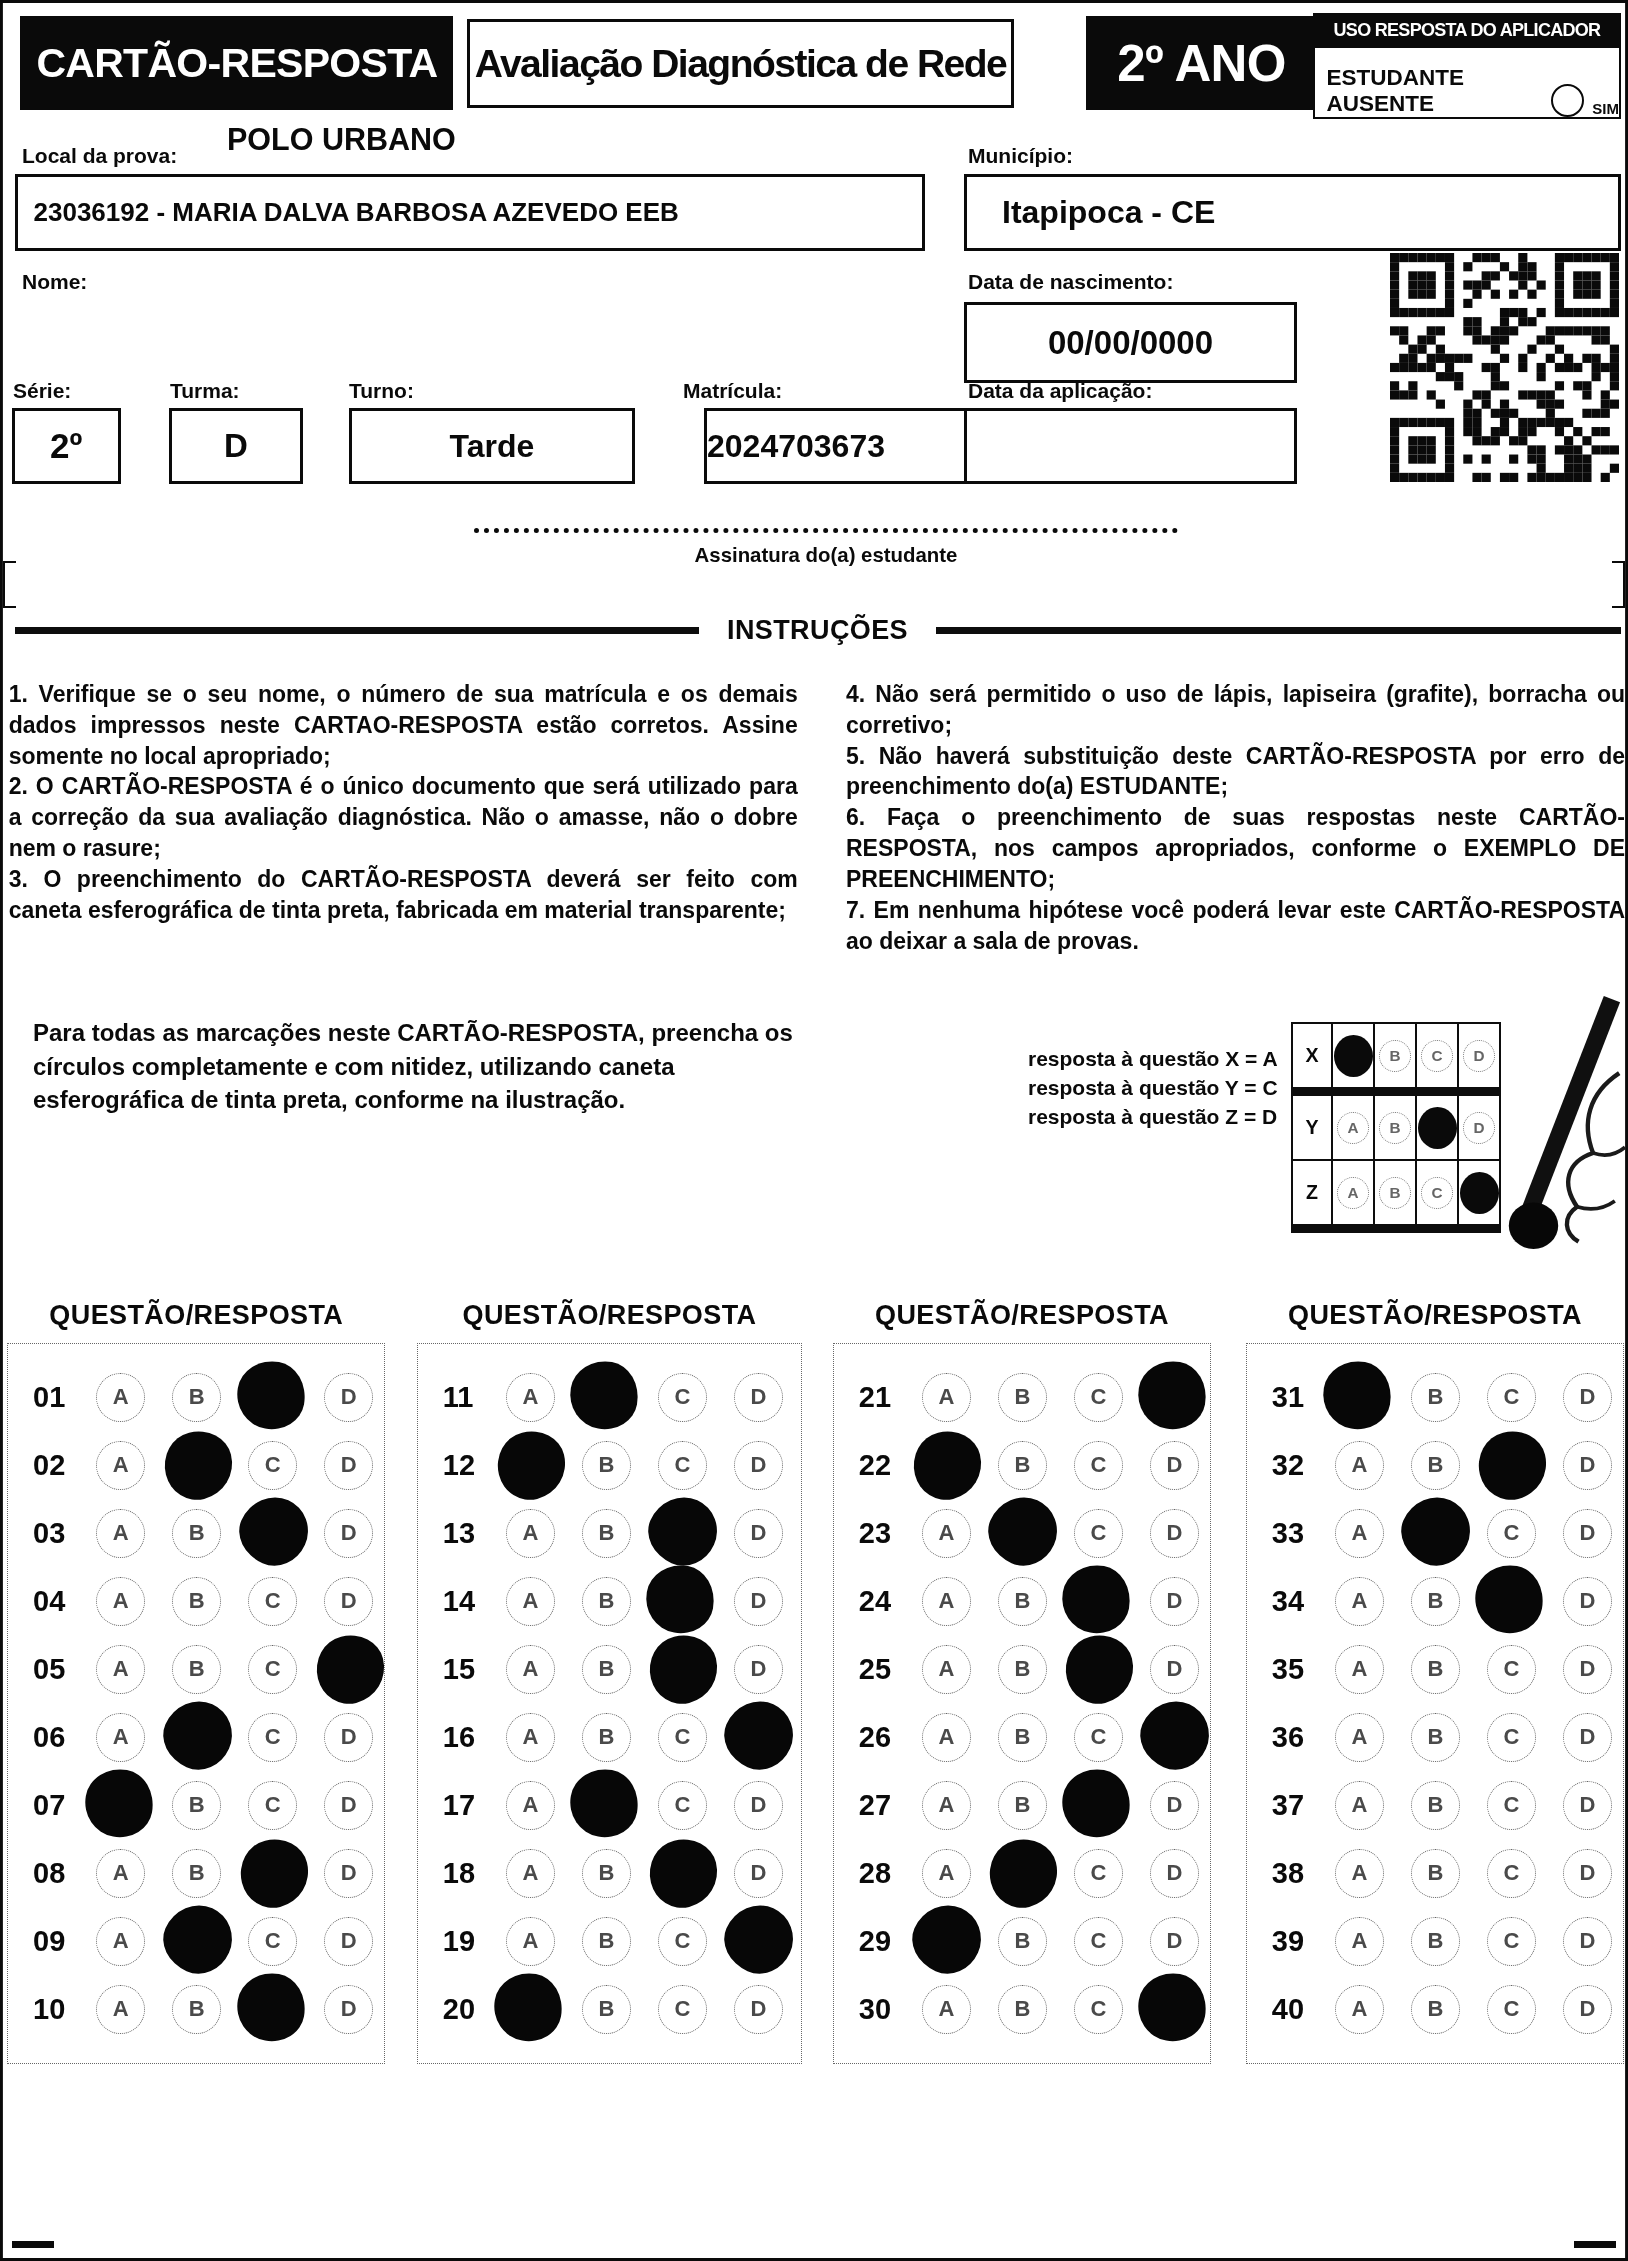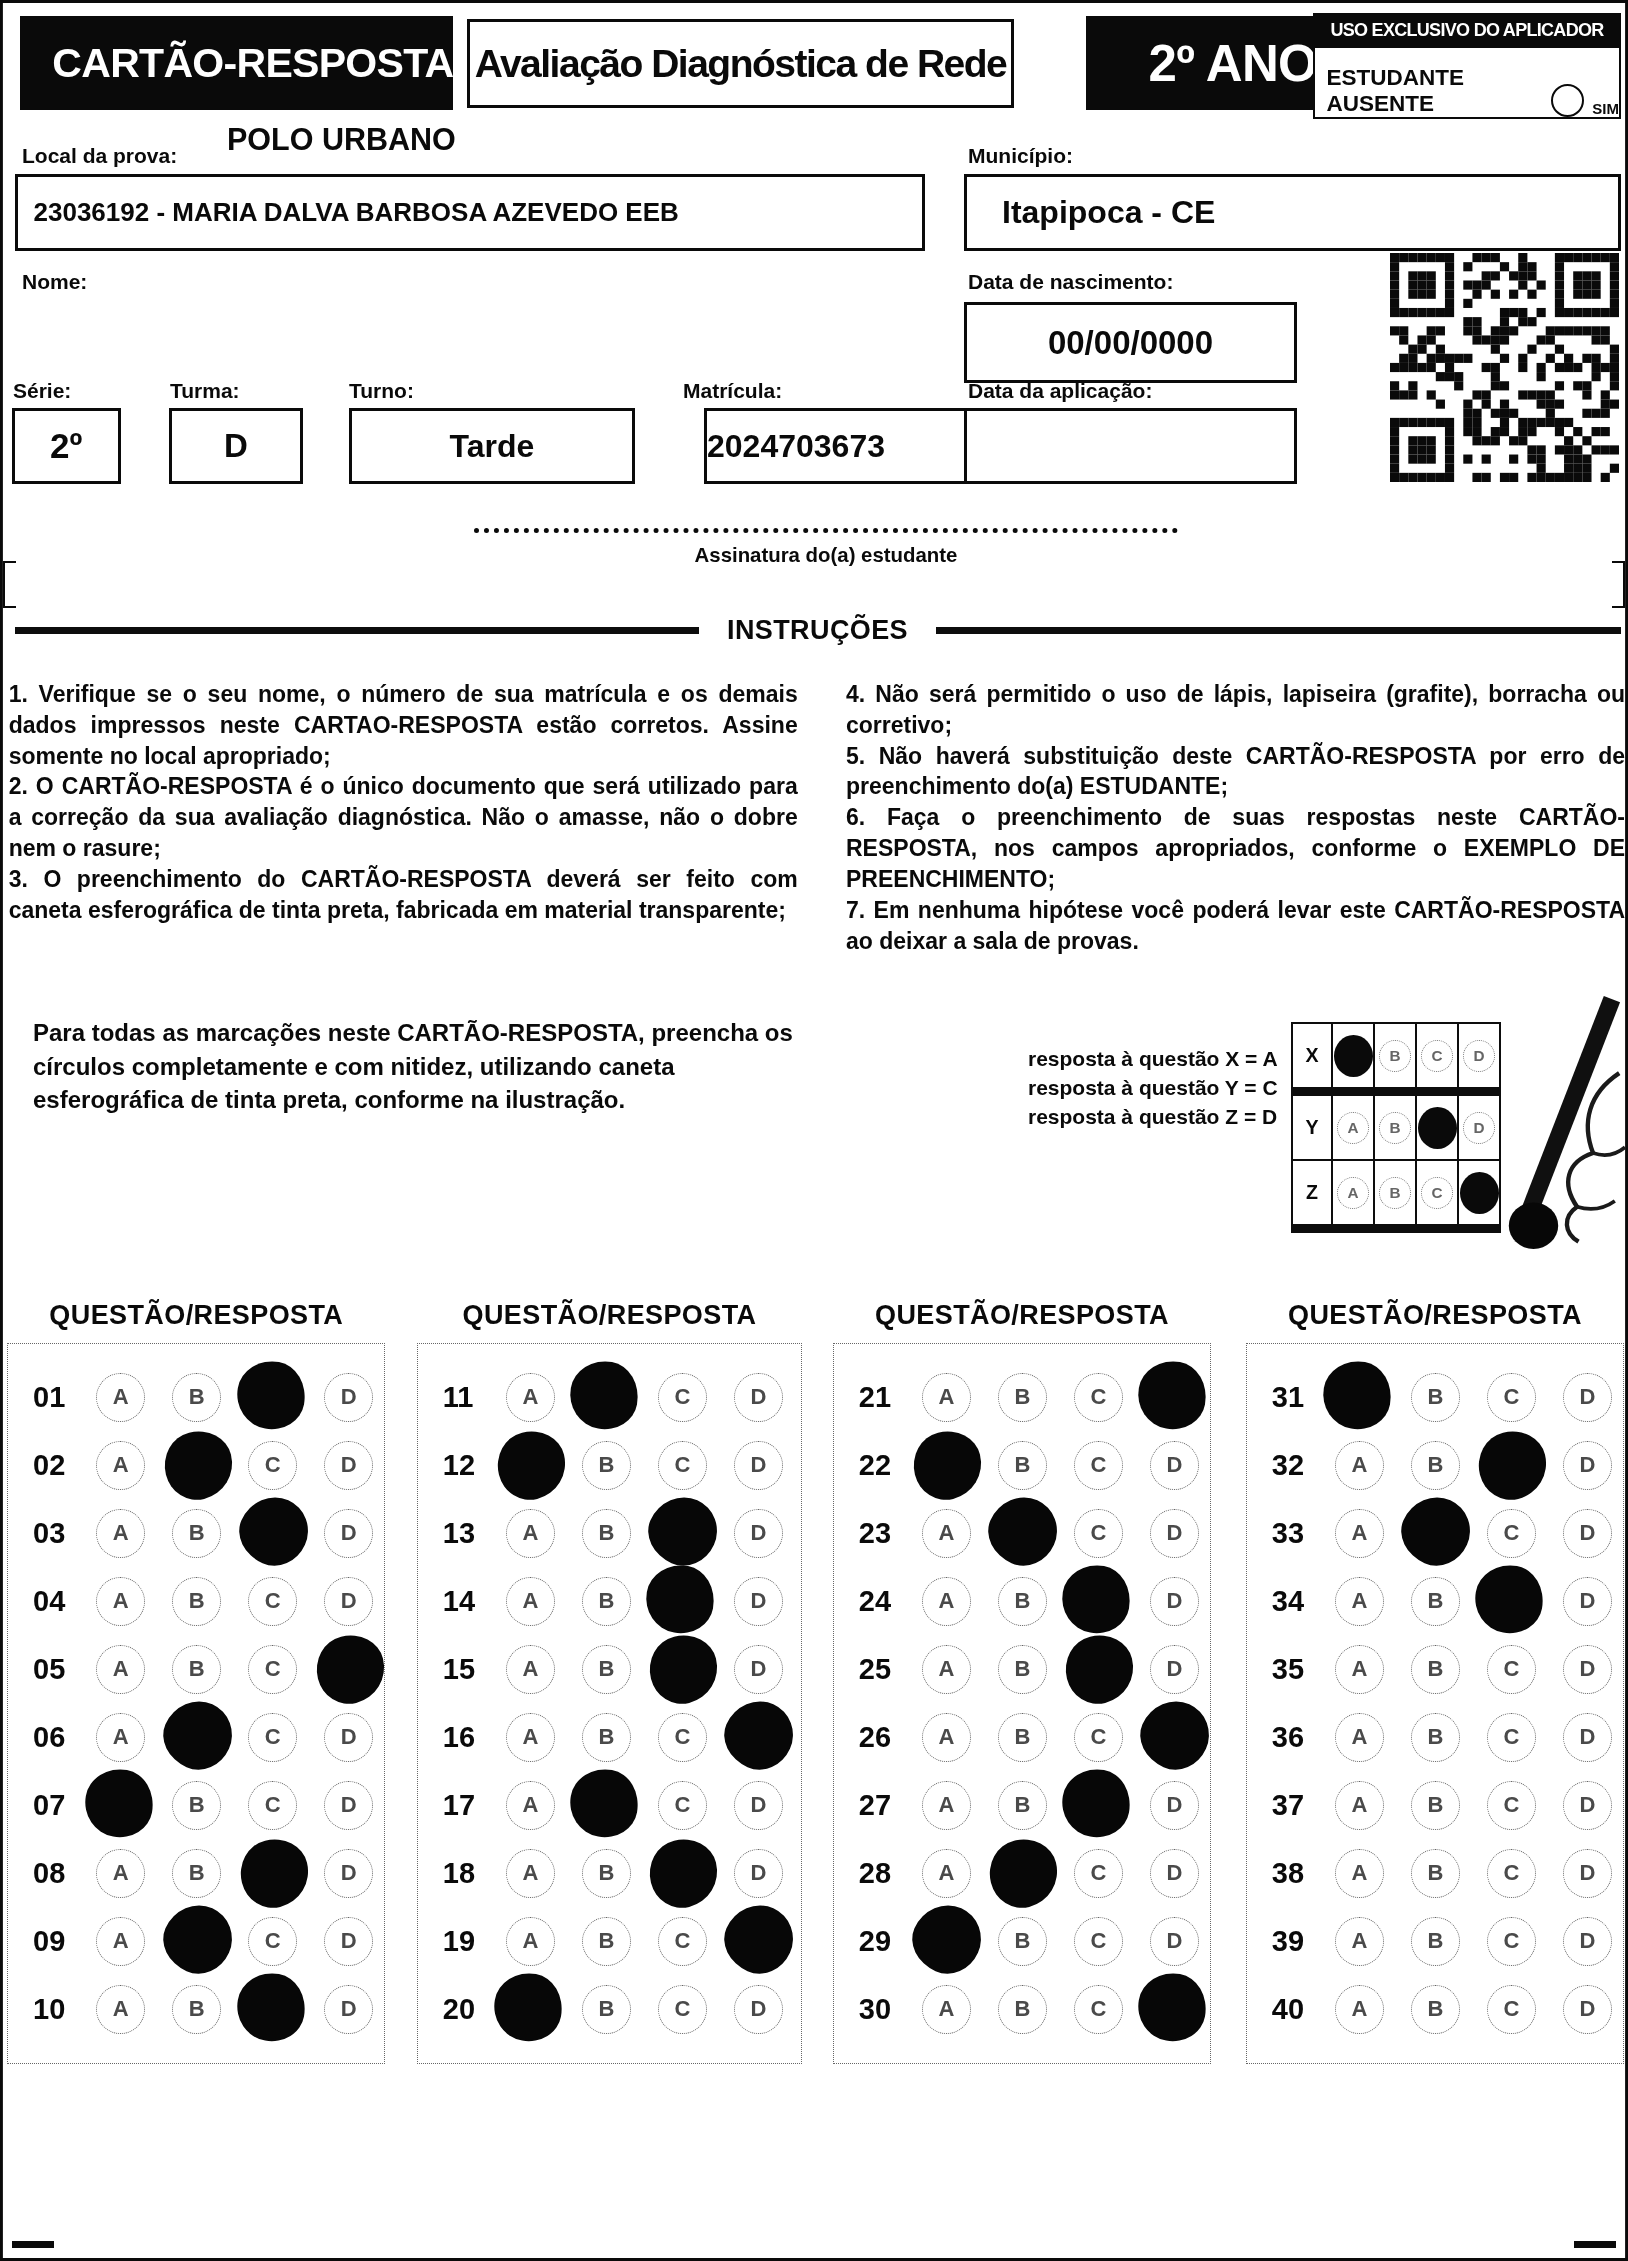--- a/index.html
+++ b/index.html
@@ -5,21 +5,21 @@
   html,body{margin:0;padding:0;background:#e8e8e8;}
   .page{
     position:relative;width:1628px;height:2261px;background:#fff;
     font-family:"Liberation Sans",sans-serif;color:#0a0a0a;overflow:hidden;
     box-shadow:inset 0 0 0 2.9px #0a0a0a;
   }
   .abs{position:absolute;}
   .lbl{position:absolute;font-size:21px;font-weight:bold;white-space:nowrap;}
   .box{position:absolute;border:3.6px solid #0a0a0a;display:flex;align-items:center;font-weight:bold;box-sizing:border-box;background:#fff;}
   
-  .hdr-black{background:#0a0a0a;color:#fff;display:flex;align-items:center;justify-content:flex-end;font-weight:bold;}
+  .hdr-black{background:#0a0a0a;color:#fff;display:flex;align-items:center;justify-content:center;font-weight:bold;}
   .hdr-title{border:3.6px solid #0a0a0a;display:flex;align-items:center;justify-content:center;font-weight:bold;letter-spacing:-1.5px;box-sizing:border-box;}
   .uso{box-sizing:border-box;}
   .uso-bar{height:35px;background:#0a0a0a;color:#fff;display:flex;align-items:center;justify-content:center;font-weight:bold;font-size:18px;letter-spacing:-0.7px;}
   .uso-body{border:2.9px solid #0a0a0a;border-top:none;height:71px;display:flex;align-items:flex-end;padding-left:11.6px;gap:8.7px;font-weight:bold;font-size:22.5px;box-sizing:border-box;background:#fff;}
   .circle{width:33px;height:33px;border:2.9px solid #0a0a0a;border-radius:50%;box-sizing:border-box;flex:none;}
   
   .sigline{position:absolute;border-top:5.1px dotted #0a0a0a;}
   .reg{position:absolute;width:13px;height:47px;box-sizing:border-box;}
   
   .instr-head{position:absolute;display:flex;align-items:center;}
@@ -59,21 +59,21 @@
     <span>CARTÃO-RESPOSTA</span>
   </div>
   <div class="abs hdr-title" style="left:467px;top:19px;width:547px;height:89px;font-size:39px;">
     <span>Avaliação Diagnóstica de Rede</span>
   </div>
   <div class="abs hdr-black" style="left:1058px;top:16px;width:231px;height:94px;font-size:51px;letter-spacing:-0.7px;margin-left:28px;">
     <span>2º ANO</span>
   </div>
   <div class="abs uso" style="left:1313px;top:13px;width:308px;">
     <div class="uso-bar">
-      <span>USO EXCLUSIVO DO APLICADOR</span>
+      <span>USO RESPOSTA DO APLICADOR</span>
     </div>
     <div class="uso-body">
       <span>ESTUDANTE AUSENTE</span>
       <span class="circle"></span>
       <span style="font-size:15px;">SIM</span>
     </div>
   </div>
 
   <div class="lbl" style="left:22px;top:144px;">Local da prova:</div>
   <div class="abs" style="left:227px;top:122px;font-size:30.5px;font-weight:bold;">POLO URBANO</div>

